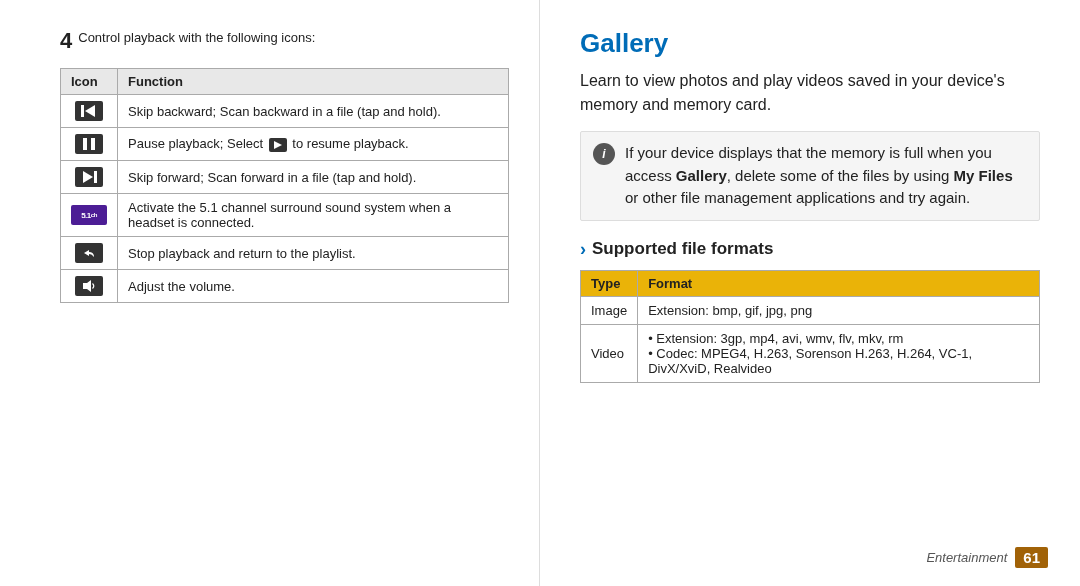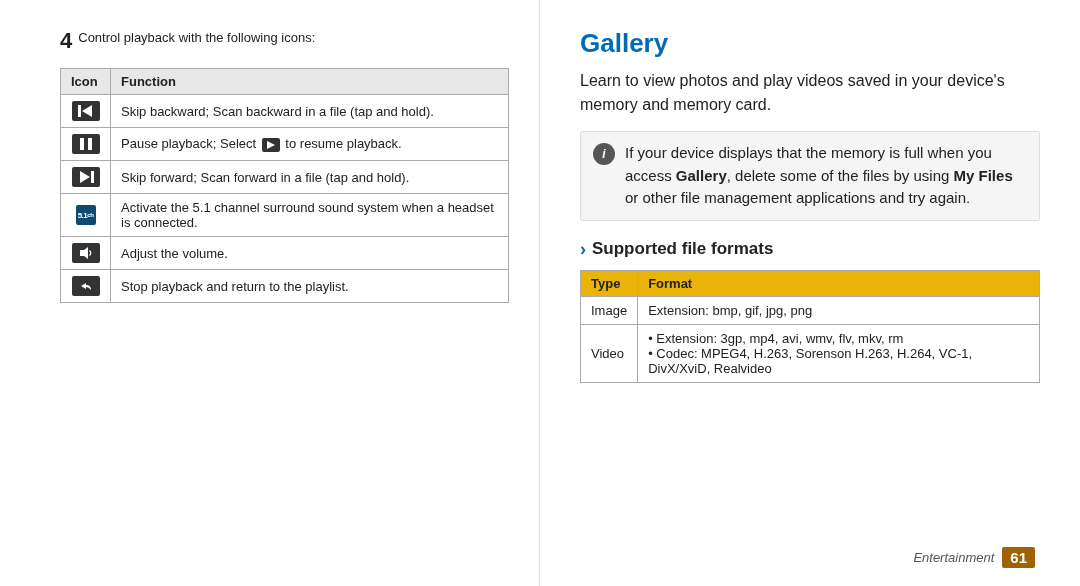--- a/index.html
+++ b/index.html
@@ -158,21 +158,21 @@
       font-size: 18px;
     }
 
     .formats-table th {
       background: #eab308;
     }
 
     .footer {
       position: absolute;
       bottom: 18px;
-      right: 45px;
+      right: 32px;
       font-size: 13px;
       color: #555;
       font-style: italic;
       display: flex;
       align-items: center;
       gap: 8px;
     }
 
     .footer-page {
       background: #a16207;
@@ -181,25 +181,25 @@
       font-weight: bold;
       font-size: 15px;
       padding: 2px 8px;
       border-radius: 2px;
     }
 
     .surround-badge {
       display: inline-flex;
       align-items: center;
       justify-content: center;
-      background: #0c4a6e;
+      background: #4c1d95;
       color: #fff;
       font-size: 8px;
       font-weight: bold;
-      width: 20px;
+      width: 36px;
       height: 20px;
       border-radius: 2px;
       letter-spacing: -0.5px;
     }
   </style>
 </head>
 <body>
 
 <div class="left-panel">
   <div class="step-header">
@@ -259,36 +259,36 @@
       <tr>
         <td class="icon-cell">
           <span class="surround-badge">5.1<sub style="font-size:6px;">ch</sub></span>
         </td>
         <td>Activate the 5.1 channel surround sound system when a headset is connected.</td>
       </tr>
       <tr>
         <td class="icon-cell">
           <span class="icon-box">
             <svg width="16" height="14" viewBox="0 0 16 14">
+              <path d="M8 10 L3 7 L8 4 L8 6 Q13 6 13 11 Q11 8 8 8 Z" fill="#fff"></path>
+            </svg>
+          </span>
+        </td>
+        <td>Stop playback and return to the playlist.</td>
+      </tr>
+      <tr>
+        <td class="icon-cell">
+          <span class="icon-box">
+            <svg width="16" height="14" viewBox="0 0 16 14">
               <polygon points="2,4 6,4 10,1 10,13 6,10 2,10" fill="#fff"></polygon>
               <path d="M11.5 4.5 Q14 7 11.5 9.5" stroke="#fff" stroke-width="1.2" fill="none"></path>
             </svg>
           </span>
         </td>
         <td>Adjust the volume.</td>
-      </tr>
-      <tr>
-        <td class="icon-cell">
-          <span class="icon-box">
-            <svg width="16" height="14" viewBox="0 0 16 14">
-              <path d="M8 10 L3 7 L8 4 L8 6 Q13 6 13 11 Q11 8 8 8 Z" fill="#fff"></path>
-            </svg>
-          </span>
-        </td>
-        <td>Stop playback and return to the playlist.</td>
       </tr>
     </tbody>
   </table>
 </div>
 
 <div class="right-panel">
   <h1 class="gallery-title">Gallery</h1>
   <p class="gallery-intro">Learn to view photos and play videos saved in your device's memory and memory card.</p>
 
   <div class="note-box">

